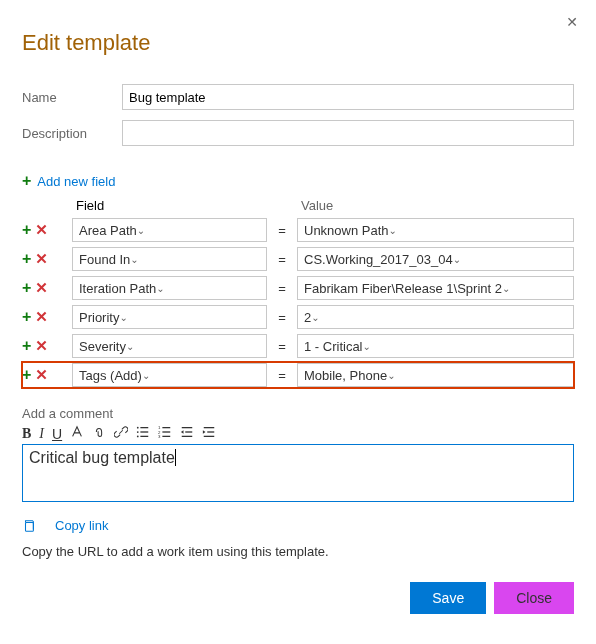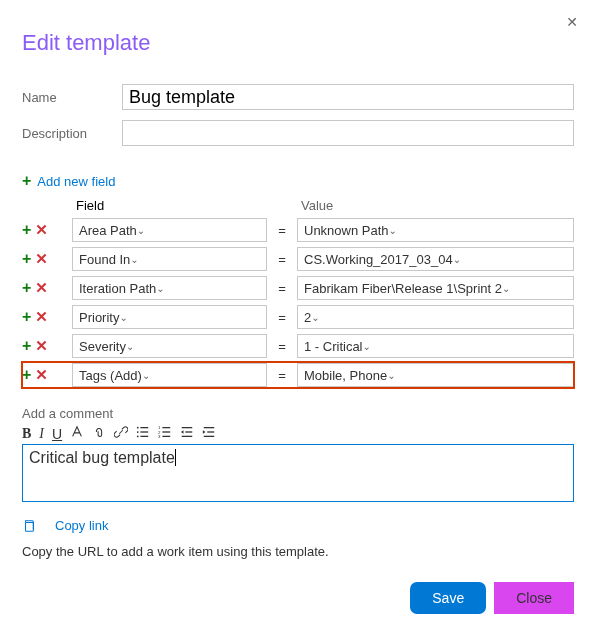--- a/index.html
+++ b/index.html
@@ -17,41 +17,41 @@
       position: absolute;
       top: 14px;
       right: 18px;
       cursor: pointer;
       font-size: 14px;
       color: #666;
     }
     h1 {
       font-size: 22px;
       font-weight: 400;
-      color: #8b5cf6;
+      color: #a16207;
       margin-bottom: 28px;
       margin-top: 12px;
     }
     .form-row {
       display: flex;
       align-items: center;
       margin-bottom: 10px;
     }
     .form-label {
       width: 100px;
       color: #666;
       font-size: 13px;
     }
     .form-input {
       flex: 1;
       height: 26px;
       border: 1px solid #c8c8c8;
       padding: 3px 6px;
       font-family: inherit;
-      font-size: 18px;
+      font-size: 13px;
     }
     .add-new-field {
       display: inline-flex;
       align-items: center;
       color: #0078d4;
       cursor: pointer;
       margin-top: 16px;
       margin-bottom: 8px;
       font-size: 13px;
     }
@@ -184,21 +184,20 @@
       height: 32px;
       padding: 0 22px;
       border: none;
       font-family: inherit;
       font-size: 14px;
       cursor: pointer;
     }
     .btn-primary {
       background: #0078d4;
       color: #fff;
-      border-radius: 7px;
     }
     .btn-secondary {
       background: #d946ef;
       color: #333;
     }
     .icon-svg { width: 14px; height: 14px; }
   </style>
 </head>
 <body>
 

